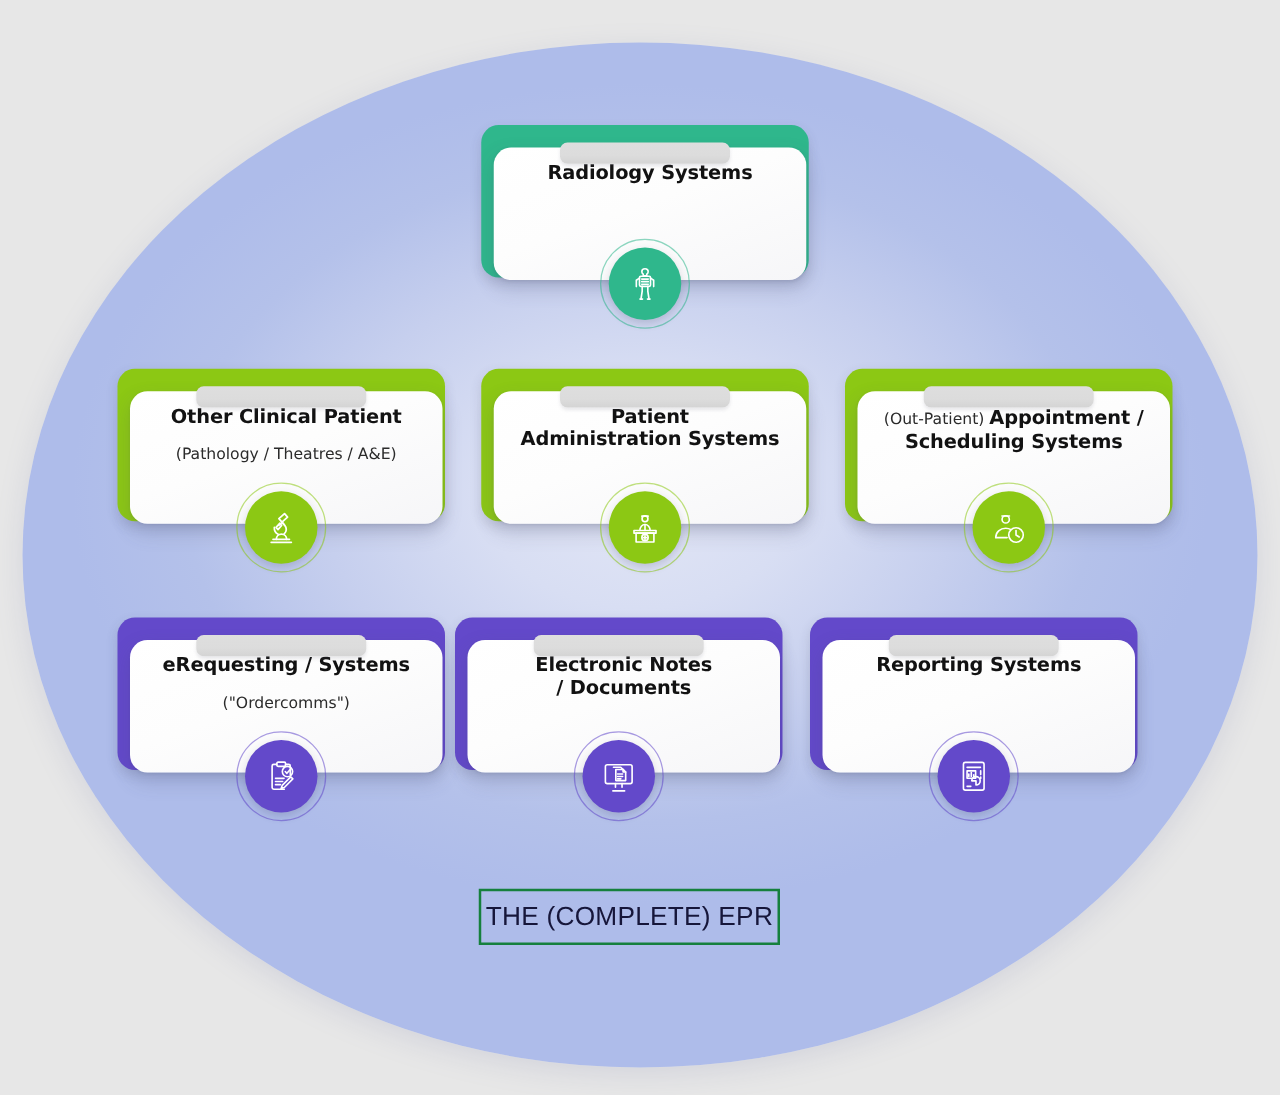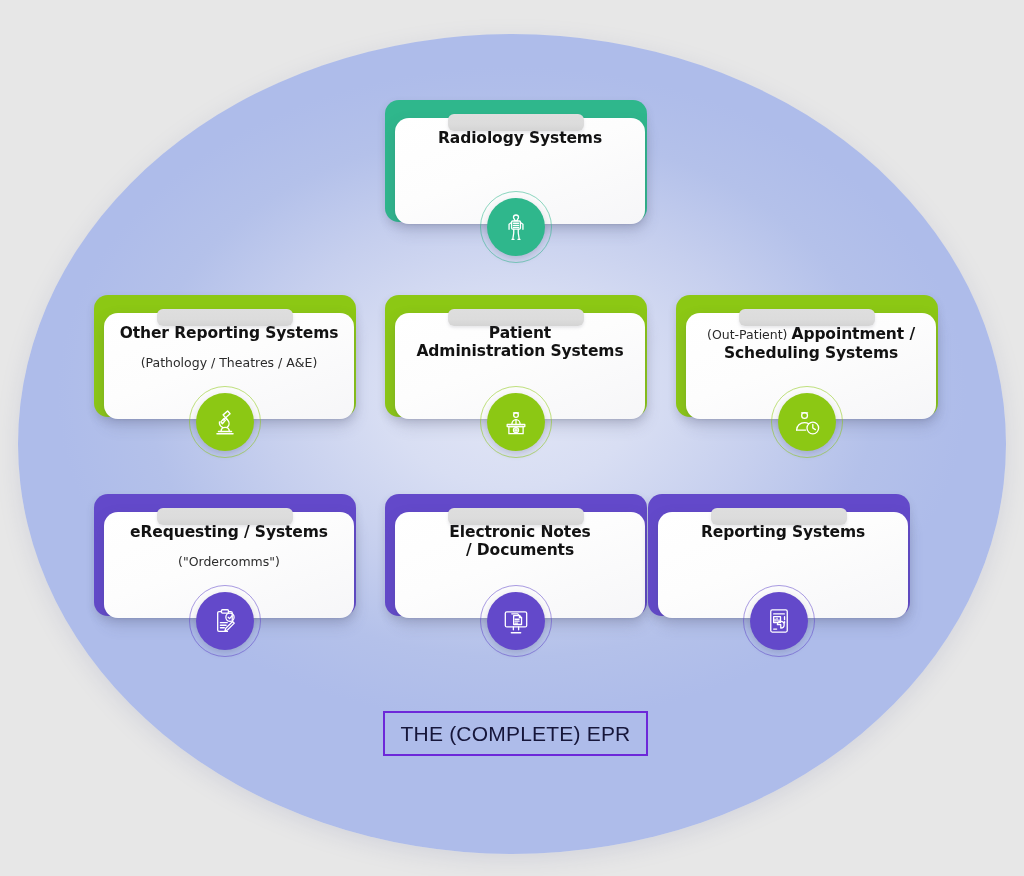--- a/index.html
+++ b/index.html
@@ -153,23 +153,23 @@
     width: 30px;
     height: 30px;
     display: block;
   }
 
   
   .footer-box {
     position: absolute;
     left: 383px;
     top: 711px;
-    width: 265px;
+    width: 241px;
     height: 45px;
-    border: 2px solid #6d28d9;
+    border: 2px solid #15803d;
     box-sizing: border-box;
     display: flex;
     align-items: center;
     justify-content: center;
   }
   .footer-box span {
     font-size: 21px;
     color: #16163a;
     letter-spacing: 0.2px;
     font-family: "Liberation Sans", sans-serif;
@@ -202,21 +202,21 @@
       <path d="M13.6 18.2v4.2l-1 6.4M18.4 18.2v4.2l1 6.4"></path>
       <path d="M11.7 29.1h2.2M18.1 29.1h2.2"></path>
     </svg>
           </div>
         </div>
       </div>
       <div class="card-group" style="left: 94px; top: 295px;">
         <div class="backplate" style="background: rgb(140, 200, 20);"></div>
         <div class="frontcard">
           <div class="label">
-            <span class="main">Other Reporting Systems</span>
+            <span class="main">Other Clinical Patient</span>
             <span class="sub">(Pathology / Theatres / A&amp;E)</span>
           </div>
         </div>
         <div class="tab"></div>
         <div class="icon-wrap">
           <div class="icon-ring" style="border: 1.3px solid rgb(140, 200, 20); opacity: 0.55;"></div>
           <div class="icon-circle" style="background: rgb(140, 200, 20);">
     <svg viewBox="0 0 32 32" fill="none" stroke="#ffffff" stroke-width="1.5" stroke-linecap="round" stroke-linejoin="round">
       <path d="M18.8 4.2 14 8.4l2.6 3 4.8-4.2z"></path>
       <path d="M16.6 11.4l1.6 1.9"></path>
@@ -293,21 +293,21 @@
       <path d="M12.2 5.9H9.6c-.8 0-1.4.6-1.4 1.4v18.4c0 .8.6 1.4 1.4 1.4h9"></path>
       <rect x="12.2" y="4" width="7.5" height="3.6" rx="1.1"></rect>
       <circle cx="21.3" cy="12" r="4.4"></circle>
       <path d="M19.4 12l1.4 1.5 2.6-2.9"></path>
       <path d="M11.1 17.8h7.3M11.1 20.5h6.1M11.1 23.2h4.2"></path>
       <path d="M25.9 18.3 18.6 25.6l-2.7.9.9-2.7 7.3-7.3z"></path>
     </svg>
           </div>
         </div>
       </div>
-      <div class="card-group" style="left: 385px; top: 494px;">
+      <div class="card-group" style="left: 364px; top: 494px;">
         <div class="backplate" style="background: rgb(99, 73, 202);"></div>
         <div class="frontcard">
           <div class="label">
             <span class="main">Electronic Notes
 / Documents</span>
           </div>
         </div>
         <div class="tab"></div>
         <div class="icon-wrap">
           <div class="icon-ring" style="border: 1.3px solid rgb(99, 73, 202); opacity: 0.55;"></div>

